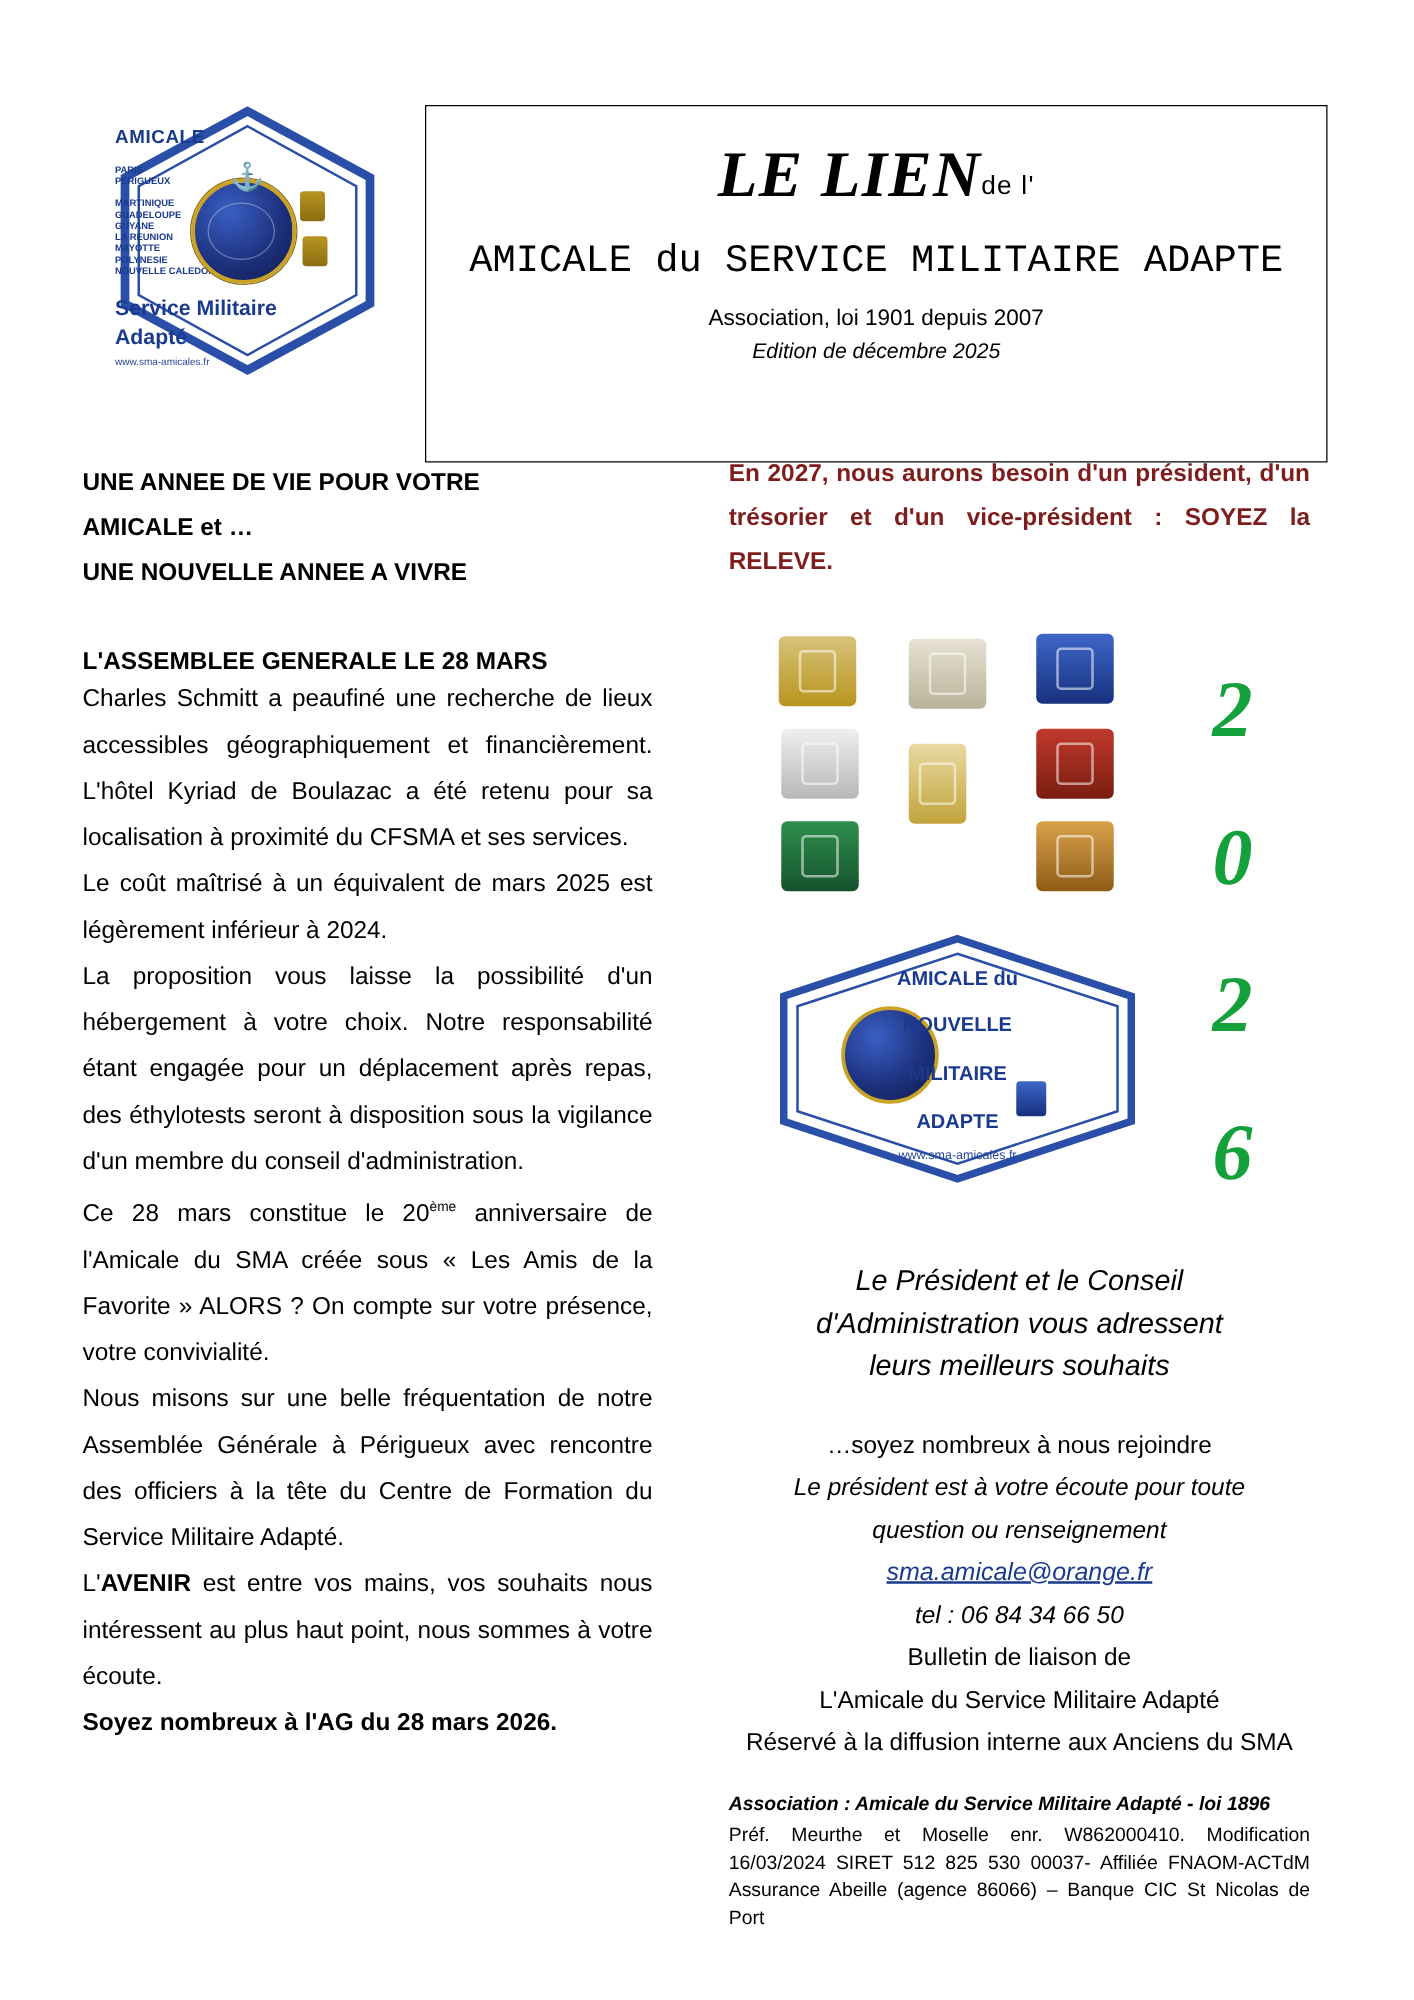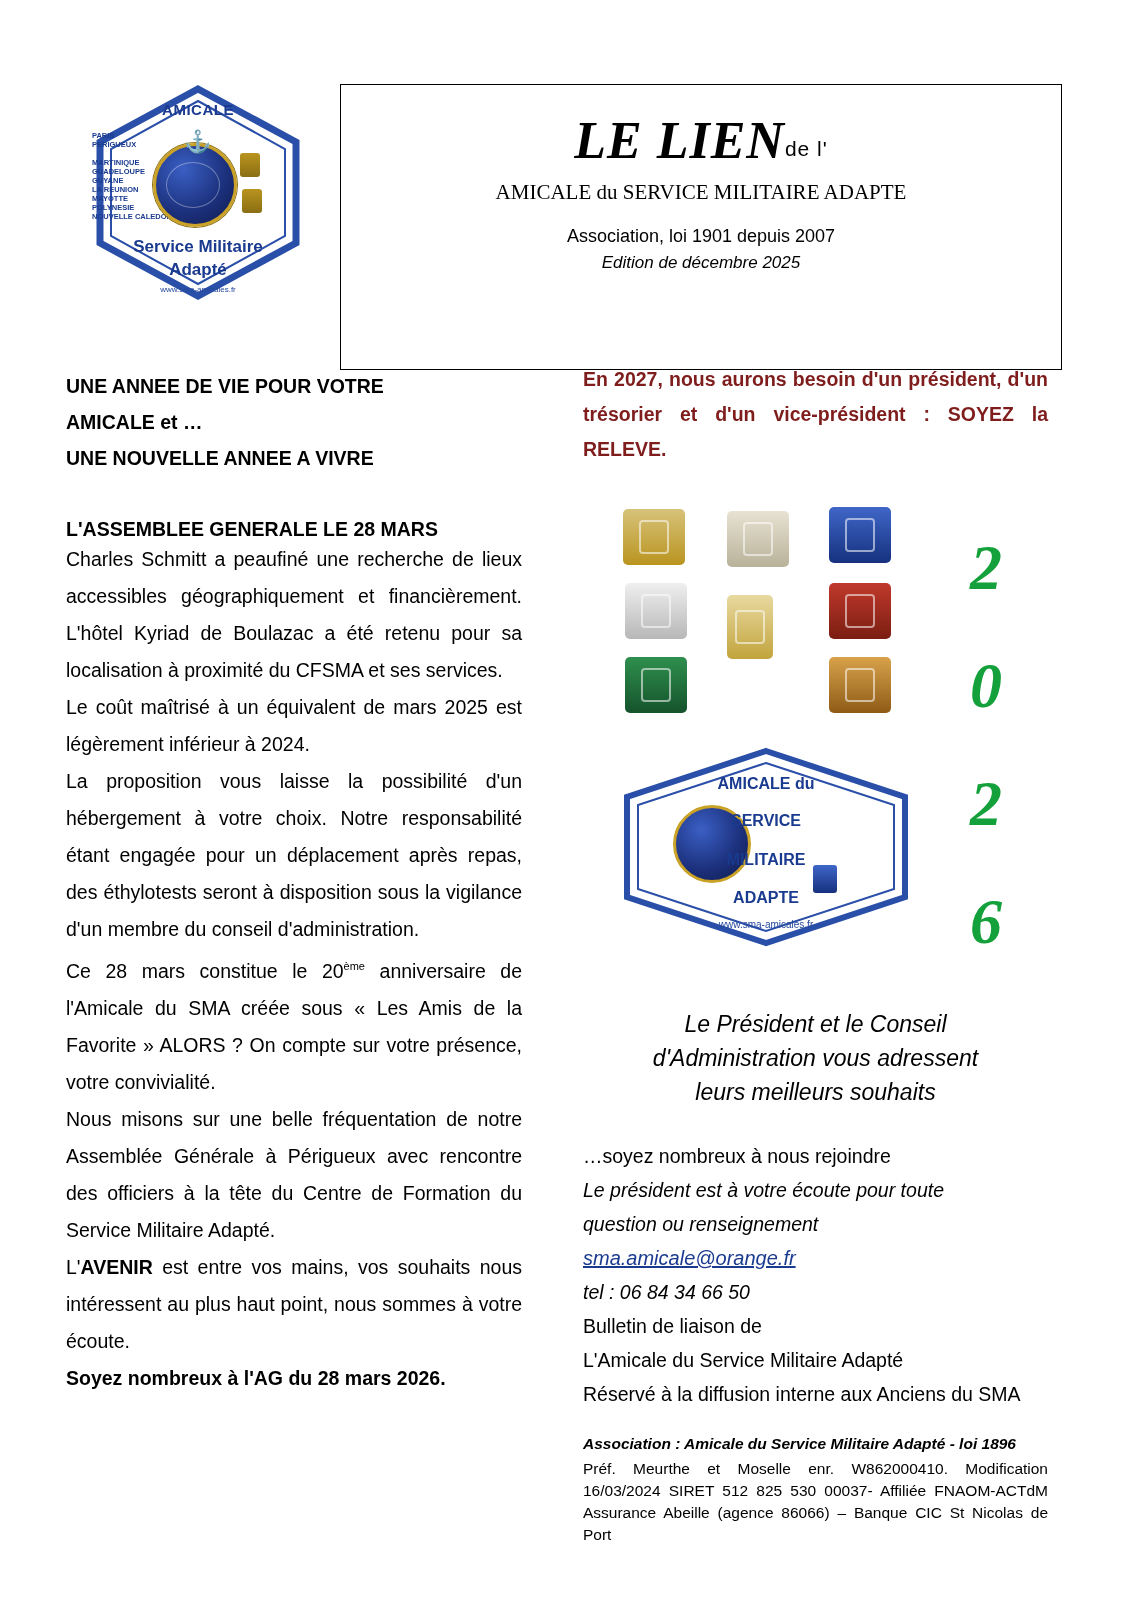--- a/index.html
+++ b/index.html
@@ -37,21 +37,21 @@
     height: 215px;
   }
   .hex-outer {
     position: absolute;
     left: 0; top: 0;
     width: 212px; height: 215px;
   }
   .hex-txt {
     position: absolute;
     width: 100%;
-    text-align: center;
+    text-align: left;
     font-weight: bold;
     color: #1a3a8f;
   }
   .hex-amicale { top: 16px; font-size: 15px; letter-spacing: .5px; }
   .hex-sma1 { top: 152px; font-size: 17px; }
   .hex-sma2 { top: 175px; font-size: 17px; }
   .hex-url { top: 200px; font-size: 8px; color: #25489c; font-weight: normal; }
   .hex-places {
     position: absolute;
     top: 46px;
@@ -116,24 +116,24 @@
     letter-spacing: 1px;
   }
   .m-title .del {
     font-size: 21px;
     font-style: normal;
     font-weight: normal;
     font-family: "Liberation Sans", sans-serif;
     vertical-align: 2px;
   }
   .m-sub {
-    font-family: Liberation Serif, serif;
-    font-size: 21px;
+    font-family: Liberation Mono, monospace;
+    font-size: 31px;
     line-height: 40px;
-    margin-top: 2px;
+    margin-top: 20px;
   }
   .m-assoc {
     font-size: 18px;
     margin-top: 14px;
   }
   .m-edition {
     font-size: 17px;
     font-style: italic;
     margin-top: 6px;
   }
@@ -273,21 +273,21 @@
 
   .wishes {
     margin-top: 8px;
     text-align: center;
     font-size: 23px;
     font-style: italic;
     line-height: 34px;
   }
   .joinus {
     margin-top: 30px;
-    text-align: left;
+    text-align: center;
     font-size: 19.5px;
     line-height: 34px;
   }
   .joinus .ital { font-style: italic; }
   .mail {
     color: #1a3a8f;
     text-decoration: underline;
     font-style: italic;
     font-size: 20px;
   }
@@ -382,21 +382,21 @@
     </div>
 
     <div class="logo-big">
       <svg class="hx" viewBox="0 0 290 200">
         <polygon points="145,4 284,50 284,150 145,196 6,150 6,50" fill="#ffffff" stroke="#2a4fa8" stroke-width="6"></polygon>
         <polygon points="145,16 273,58 273,142 145,184 17,142 17,58" fill="none" stroke="#2a4fa8" stroke-width="2"></polygon>
       </svg>
       <div class="lb-globe"></div>
       <div class="lb-badge"></div>
       <div class="lb-t lb-amicale">AMICALE du</div>
-      <div class="lb-t lb-service">SERVICE</div>
+      <div class="lb-t lb-service">NOUVELLE</div>
       <div class="lb-t lb-militaire">MILITAIRE</div>
       <div class="lb-t lb-adapte">ADAPTE</div>
       <div class="lb-t lb-url">www.sma-amicales.fr</div>
     </div>
   </div>
 
   <div class="wishes">
     <div>Le Président et le Conseil</div>
     <div>d'Administration vous adressent</div>
     <div>leurs meilleurs souhaits</div>

